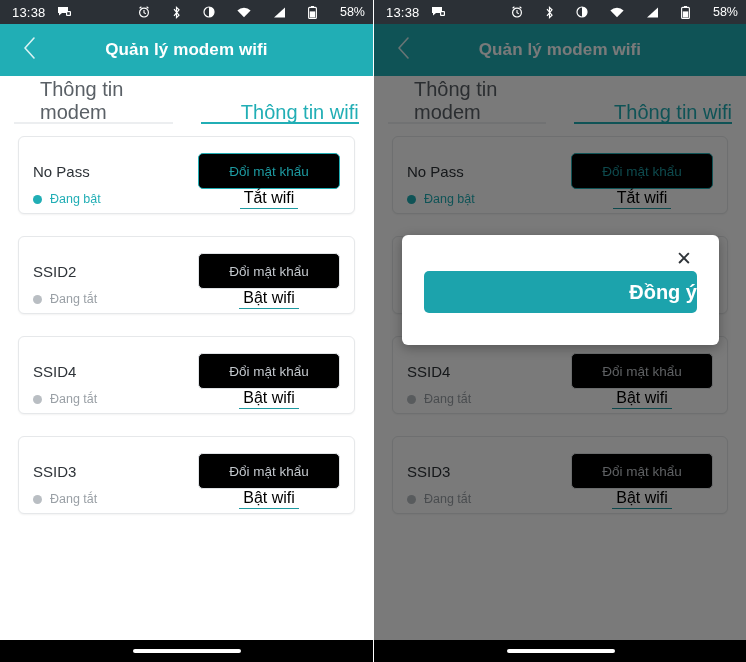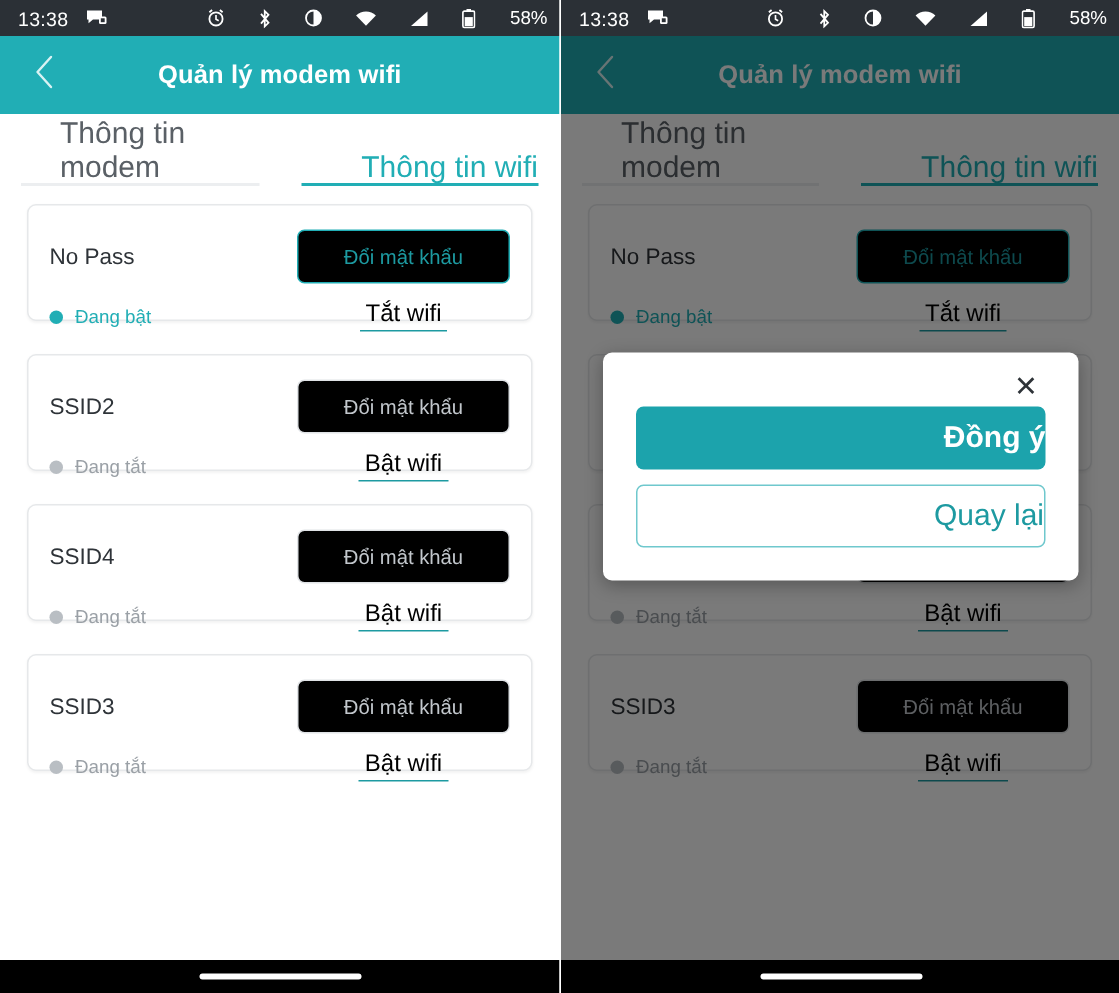--- a/index.html
+++ b/index.html
@@ -106,21 +106,20 @@
     background: #ffffff;
     border: 1px solid #e6e8ea;
     border-radius: 6px;
     box-shadow: 0 1px 2px rgba(0,0,0,0.05);
     padding: 16px 14px 14px 14px;
     margin-bottom: 22px;
     height: 78px;
     display: flex;
     flex-direction: column;
     justify-content: space-between;
-    gap: 12px;
   }
   .card-row {
     display: flex;
     align-items: center;
     justify-content: space-between;
   }
   .ssid-name {
     font-size: 15px;
     color: #2e3338;
   }
@@ -546,23 +545,20 @@
 
     <div class="scrim"></div>
 
     <div class="dialog">
       <div class="dialog-close-row">
         <div class="dialog-close">✕</div>
       </div>
       <div class="dlg-btn primary">
         <span>Đồng ý</span>
       </div>
-      <div class="dlg-btn secondary">
-        <span>Quay lại</span>
-      </div>
     </div>
 
     <div class="navbar">
       <div class="home-pill"></div>
     </div>
   </div>
 
 </div>
 
 </body></html>

